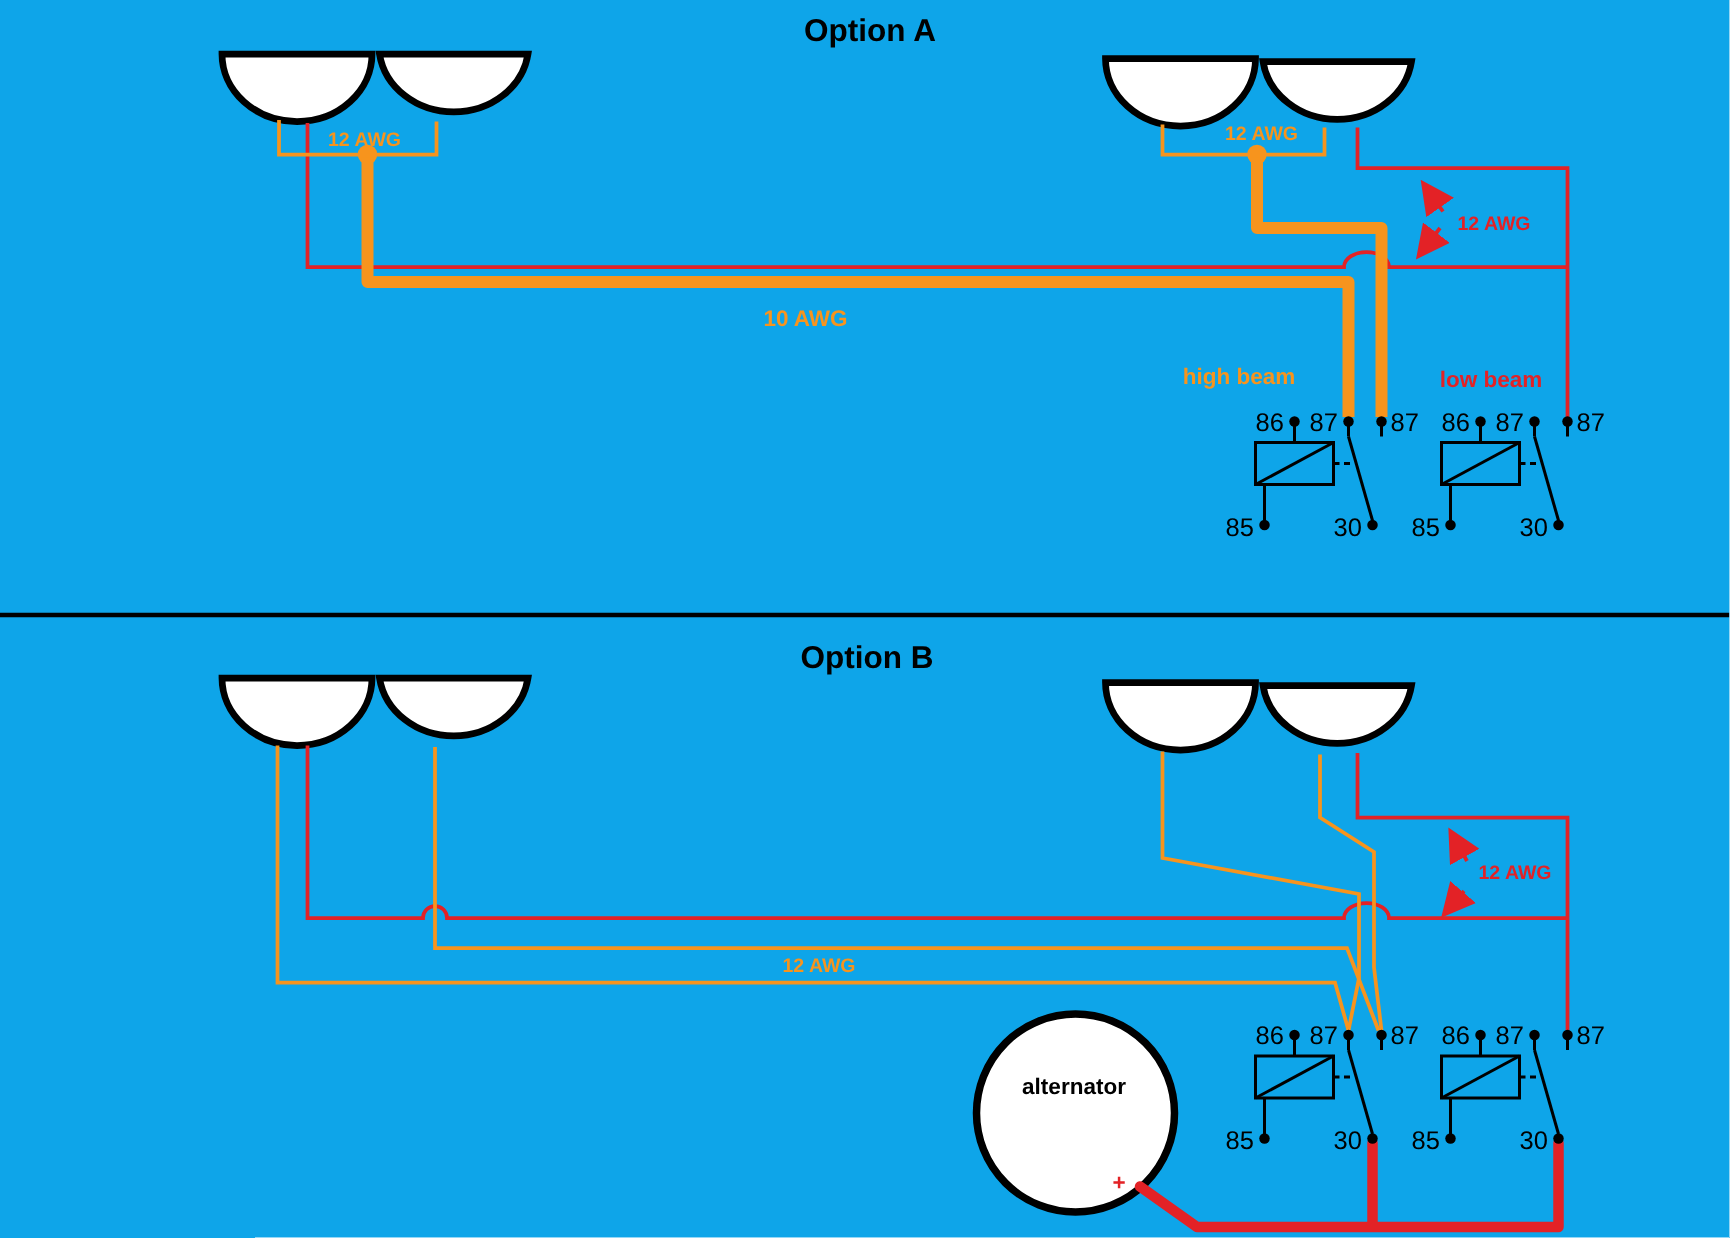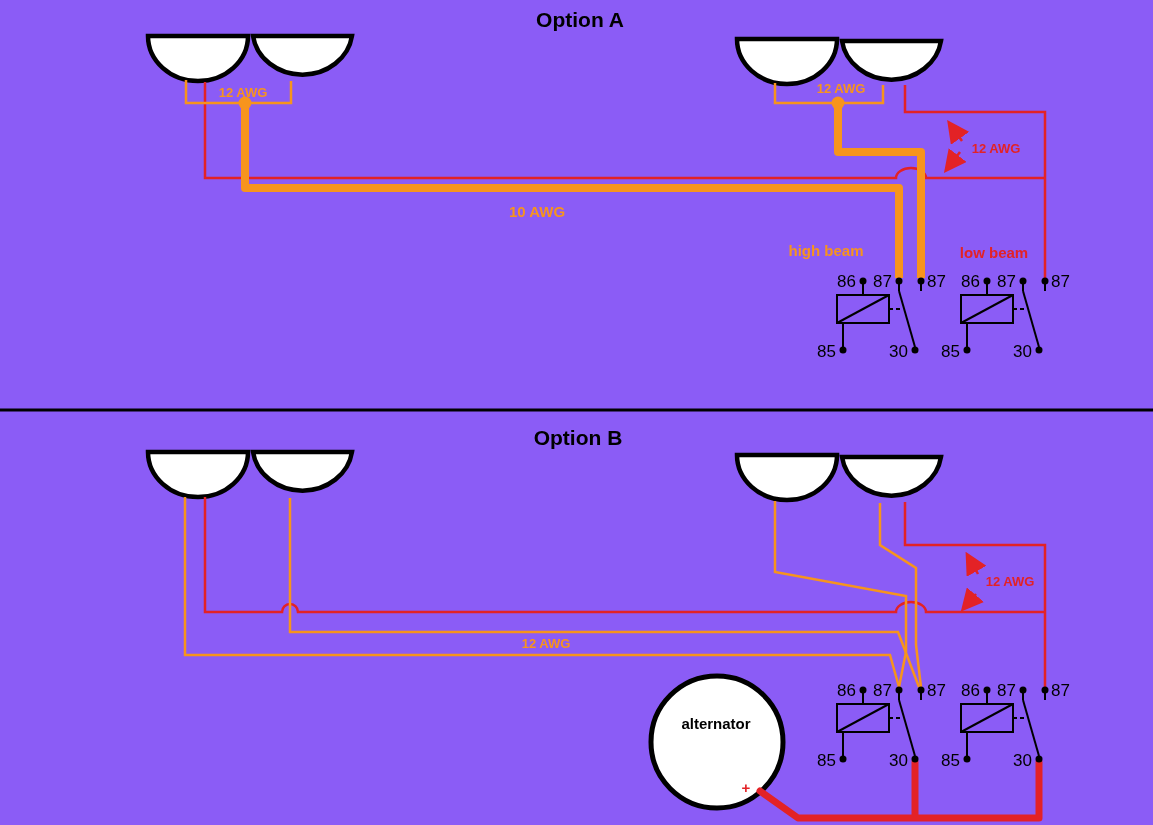--- a/index.html
+++ b/index.html
@@ -1,16 +1,16 @@
 <!DOCTYPE html>
 <html><head>
 <meta charset="utf-8">
 <style>
   html,body{margin:0;padding:0;background:#ffffff}
-  .stage{width:1153px;height:825px;position:relative;background:#8b5cf6}
+  .stage{width:1153px;height:825px;position:relative;background:#0ea5e9}
   svg{display:block}
   text{font-family:"Liberation Sans","DejaVu Sans",sans-serif;fill:#000}
   .title{font-size:21px;font-weight:bold}
   .pin{font-size:17px}
   .sm{font-size:13px;font-weight:bold}
   .md{font-size:15px;font-weight:bold}
   .o{fill:#F7941D}
   .r{fill:#E32226}
   .wire-o{stroke:#F7941D;stroke-width:2.5;fill:none}
   .wire-o-thick{stroke:#F7941D;stroke-width:8;fill:none;stroke-linejoin:round}

